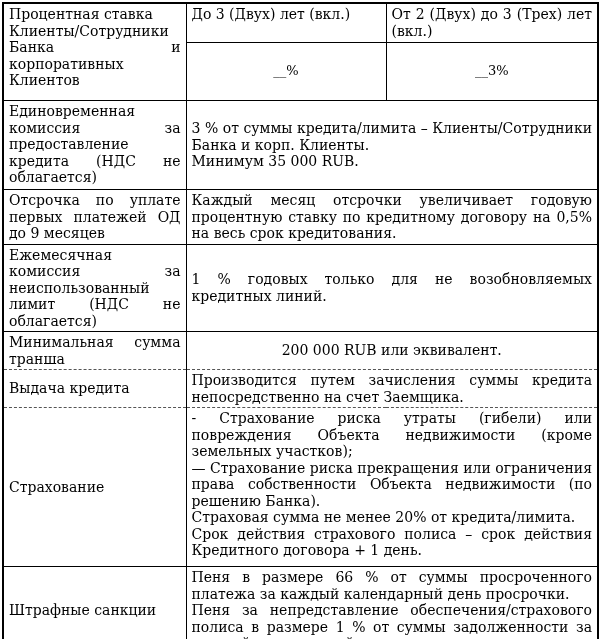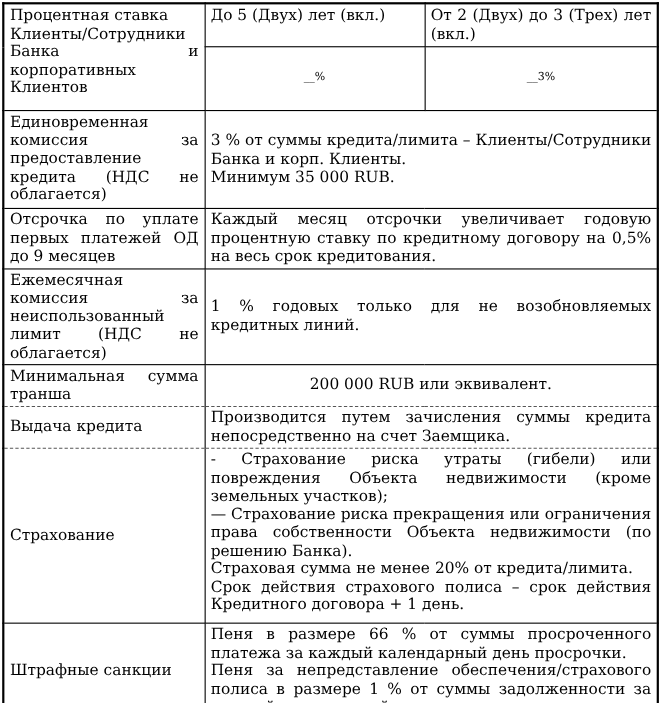--- a/index.html
+++ b/index.html
@@ -24,21 +24,21 @@
   col.c-label{width:183px;}
   col.c-mid{width:200px;}
   col.c-last{width:212px;}
   p{margin:0;text-align:justify;}
   p + p{margin-top:0;}
   .label p{text-align:justify;}
   .gap-top{}
   .va-m{vertical-align:middle;}
   .center{text-align:center;}
   .center p{text-align:center;}
-  .blank-value{font-size:10px;}
+  .blank-value{font-size:13px;}
   
   .rh-head td{height:34px;}
   .rh-vals td{height:53px;}
   .rh-fee td{height:84px;}
   .rh-def td{height:43px;}
   .rh-mon td{height:81px;margin-top:34px;}
   .rh-min td{height:28px;}
   .rh-dis td{height:28px;}
   .rh-ins td{height:154px;}
   .rh-pen td{height:70px;}
@@ -57,21 +57,21 @@
       <col class="c-last">
   </colgroup>
 
   <tbody>
       <tr class="rh-head">
     <td class="label" rowspan="2">
       <p>Процентная ставка</p>
       <p class="gap-top">Клиенты/Сотрудники Банка и корпоративных Клиентов</p>
     </td>
     <td>
-      <p>До 5 (Двух) лет (вкл.)</p>
+      <p>До 3 (Двух) лет (вкл.)</p>
     </td>
     <td>
       <p>От 2 (Двух) до 3 (Трех) лет (вкл.)</p>
     </td>
   </tr>
 
   <tr class="rh-vals">
     <td class="va-m center blank-value">
       <p>__%</p>
     </td>

